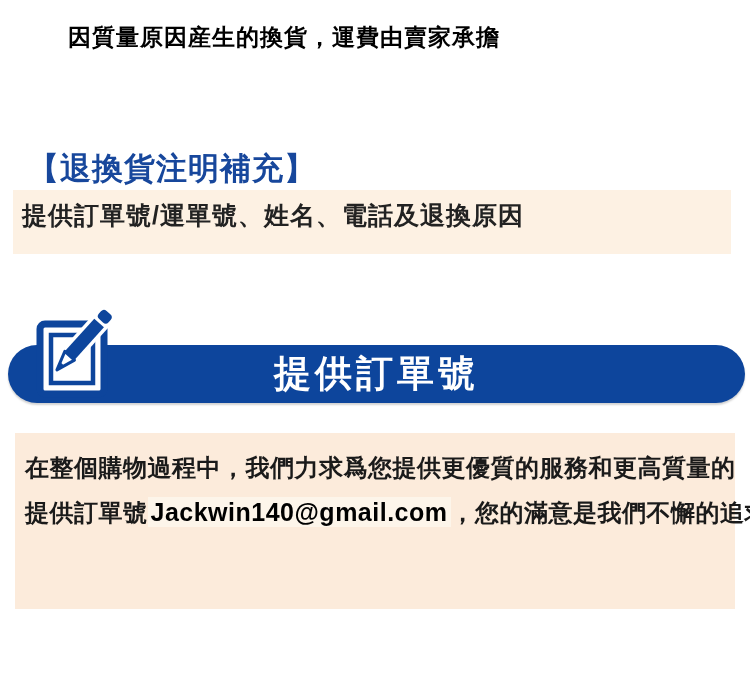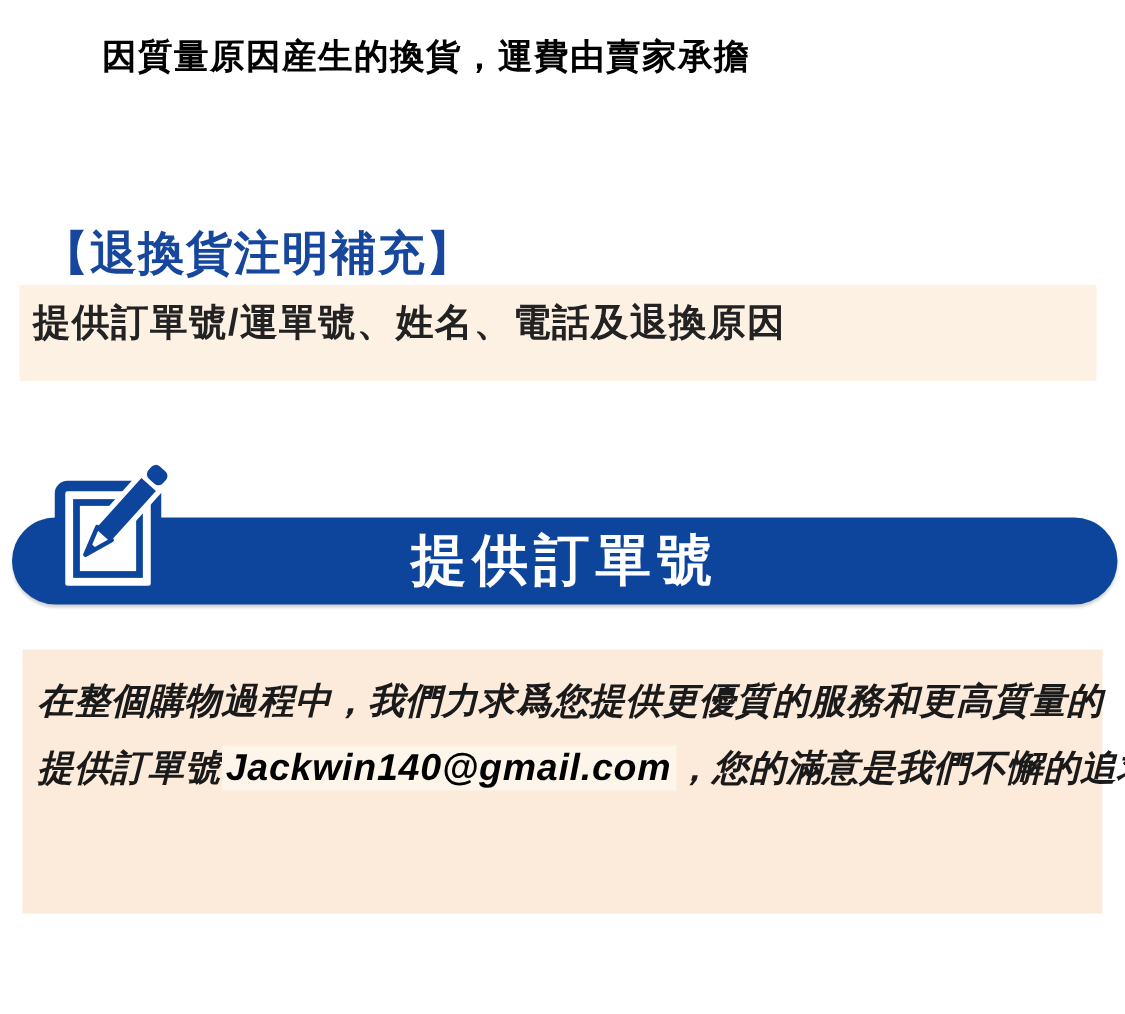--- a/index.html
+++ b/index.html
@@ -51,21 +51,20 @@
     position:absolute;left:30px;top:306px;
     width:86px;height:94px;
     overflow:visible;
   }
   .complaint-box{
     position:absolute;left:15px;top:433px;
     width:720px;height:176px;
     background:#fcebdb;
     box-sizing:border-box;
     padding:12px 0 0 10px;
-    font-style:italic;
   }
   .c-line{
     font-size:24px;font-weight:700;color:#1a1a1a;
     line-height:45px;letter-spacing:0.5px;white-space:nowrap;
   }
   .email{
     color:#000000;
     background:#fdf5ea;
     padding:1px 3px;
     font-size:25px;

